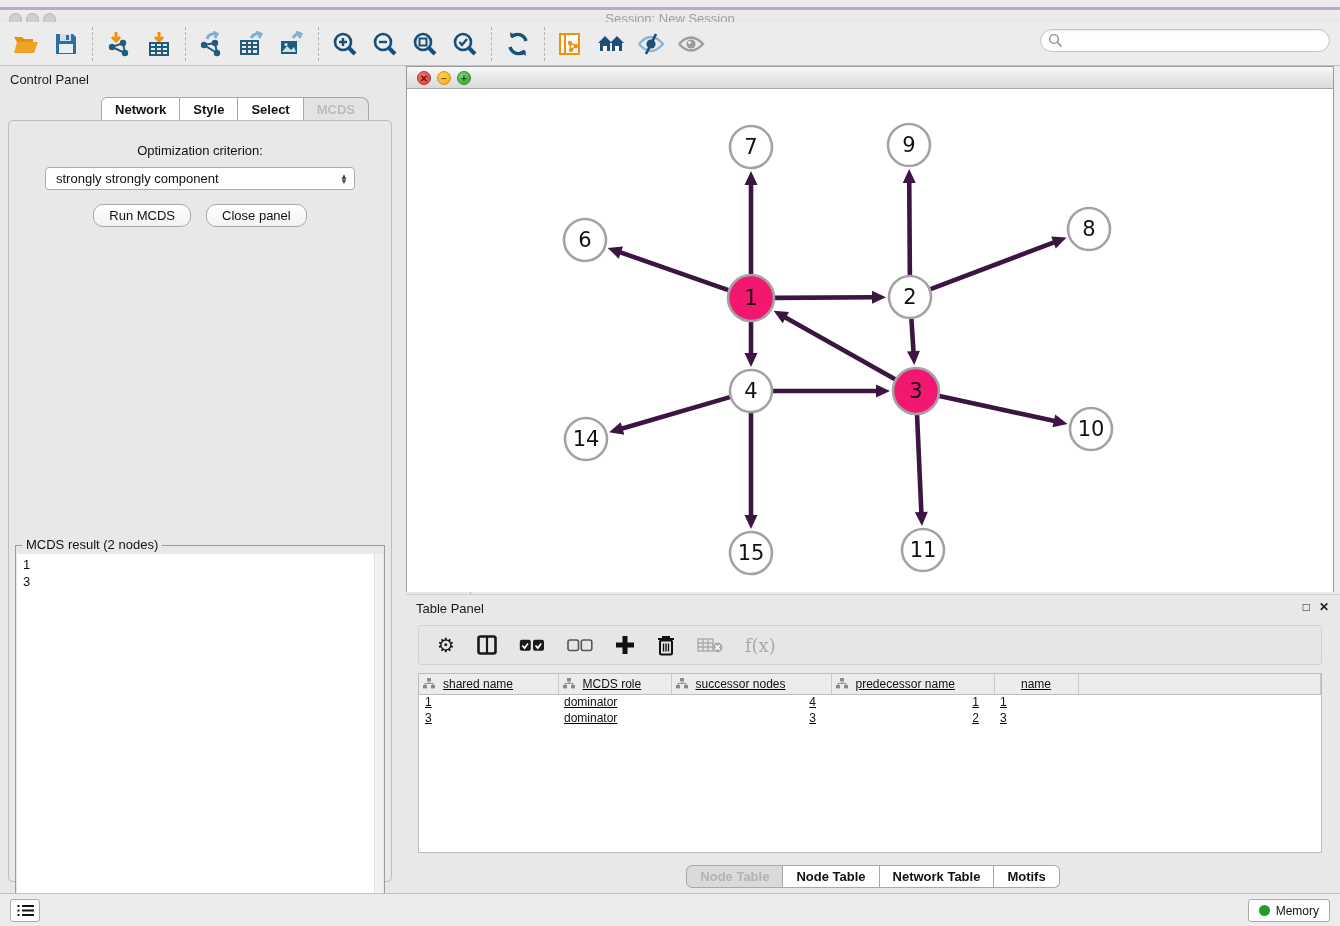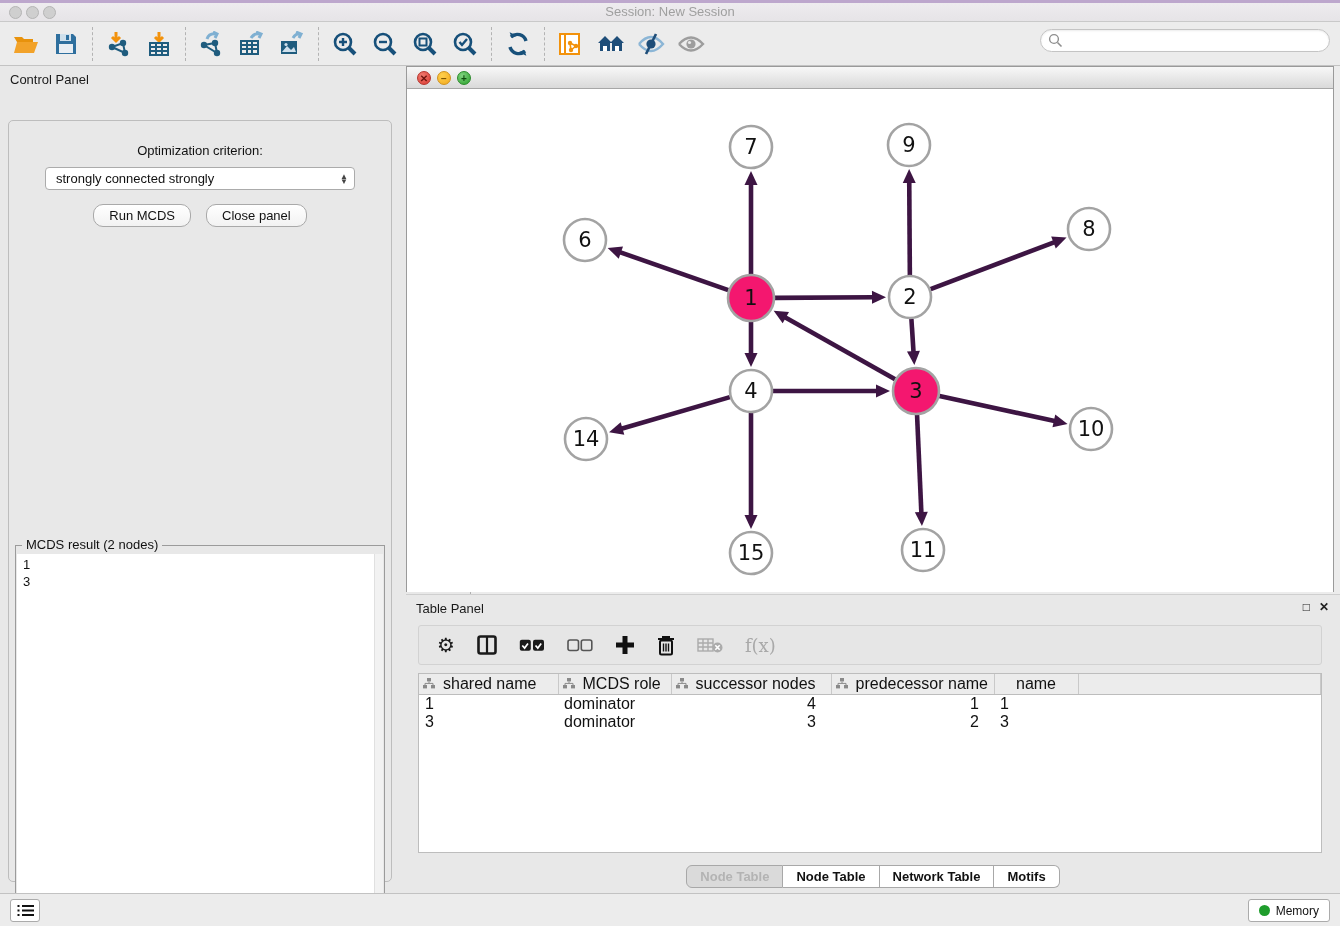--- a/index.html
+++ b/index.html
@@ -1,19 +1,19 @@
 <!DOCTYPE html>
 <html><head>
 <meta charset="utf-8">
 <style>
   * { margin:0; padding:0; box-sizing:border-box; }
   html,body { width:1340px; height:926px; font-family:"Liberation Sans", sans-serif; background:#ececec; overflow:hidden; position:relative; }
 
   
-  .titlebar { position:absolute; left:0; top:0; width:1340px; height:22px;
+  .titlebar { position:absolute; left:0; top:7px; width:1340px; height:22px;
     background:linear-gradient(#efedf0,#e6e4e7); border-bottom:1px solid #c9c9c9; }
   .titlebar::before { content:""; position:absolute; left:0; top:0; width:100%; height:3px; background:#bda7cd; }
   .traffic { position:absolute; top:6px; width:13px; height:13px; border-radius:50%; background:#cfcfcf; border:1px solid #b5b5b5; }
   .t1{left:9px;} .t2{left:26px;} .t3{left:43px;}
   .win-title { position:absolute; width:100%; text-align:center; top:4px; font-size:13px; color:#9f9f9f; }
 
   
   .main-toolbar { position:absolute; left:0; top:22px; width:1340px; height:44px; background:#ececec;
     border-bottom:1px solid #c3c3c3; display:flex; align-items:center; padding-left:6px; }
   .tb-btn { width:40px; height:36px; display:flex; align-items:center; justify-content:center; background:transparent; border:none; cursor:default; }
@@ -61,21 +61,21 @@
   .net-canvas { position:absolute; left:0; top:22px; width:926px; height:503px; background:#fff; }
 
   
   .table-panel { position:absolute; left:406px; top:594px; width:934px; height:299px; background:#e8e8e8; border-top:1px solid #cfcfcf; }
   .tp-toolbar { position:absolute; left:12px; top:30px; width:904px; height:40px; background:#e6e6e6;
     border:1px solid #d2d2d2; border-radius:3px; display:flex; align-items:center; gap:22px; padding-left:18px; }
   .tp-icon { display:flex; align-items:center; justify-content:center; height:26px; border:none; background:transparent; }
   .gear-glyph { font-size:20px; color:#1a1a1a; line-height:20px; font-family:"DejaVu Sans",sans-serif; }
   .fx-glyph { font-family:"DejaVu Serif", serif; font-size:18px; color:#a9a9a9; }
   .tp-table { position:absolute; left:12px; top:78px; width:904px; height:180px; background:#fff; border:1px solid #bdbdbd; }
-  table.node-table { border-collapse:collapse; table-layout:fixed; width:100%; font-size:16px; }
+  table.node-table { border-collapse:collapse; table-layout:fixed; width:100%; font-size:12px;text-decoration:underline; }
   .node-table th { height:20px; background:#ececec; border-right:1px solid #c9c9c9; border-bottom:1px solid #bdbdbd;
     font-weight:normal; color:#111; text-align:left; padding:0 4px; white-space:nowrap; overflow:hidden; }
   .node-table th .hdr-inner { display:flex; align-items:center; gap:8px; justify-content:flex-start; }
   .node-table th.center .hdr-inner { justify-content:center; }
   .node-table td { height:16px; padding:0 6px; color:#111; white-space:nowrap; }
   .num-right { text-align:right; padding-right:15px !important; }
   .tp-tabs { position:absolute; left:0; right:0; top:270px; display:flex; justify-content:center; }
   .tp-tab { font-size:13px; font-weight:700; color:#111; background:#fff; border:1px solid #a8a8a8; border-left:none; padding:3px 13px; }
   .tp-tab:first-child { border-left:1px solid #a8a8a8; border-radius:6px 0 0 6px; }
   .tp-tab:last-child { border-radius:0 6px 6px 0; }
@@ -287,24 +287,30 @@
     <input type="text" placeholder="" style="">
   </div>
 </div>
 
 <div class="control-panel">
   <div class="panel-titlebar">
     <span class="panel-title">Control Panel</span>
     <span class="panel-float">□</span>
     <span class="panel-close">✕</span>
   </div>
+  <div class="cp-tabs">
+    <span class="cp-tab">Network</span>
+    <span class="cp-tab">Style</span>
+    <span class="cp-tab">Select</span>
+    <span class="cp-tab selected">MCDS</span>
+  </div>
   <div class="cp-content">
     <div class="opt-label">Optimization criterion:</div>
     <div class="criterion">
-      <span>strongly connected strongly</span>
+      <span>strongly strongly component</span>
       <span class="grow"></span>
       <span class="spinner">
           <span>▲</span>
           <span>▼</span>
         </span>
     </div>
     <div class="btn-row">
       <button class="mac-btn">Run MCDS</button>
       <button class="mac-btn">Close panel</button>
     </div>

